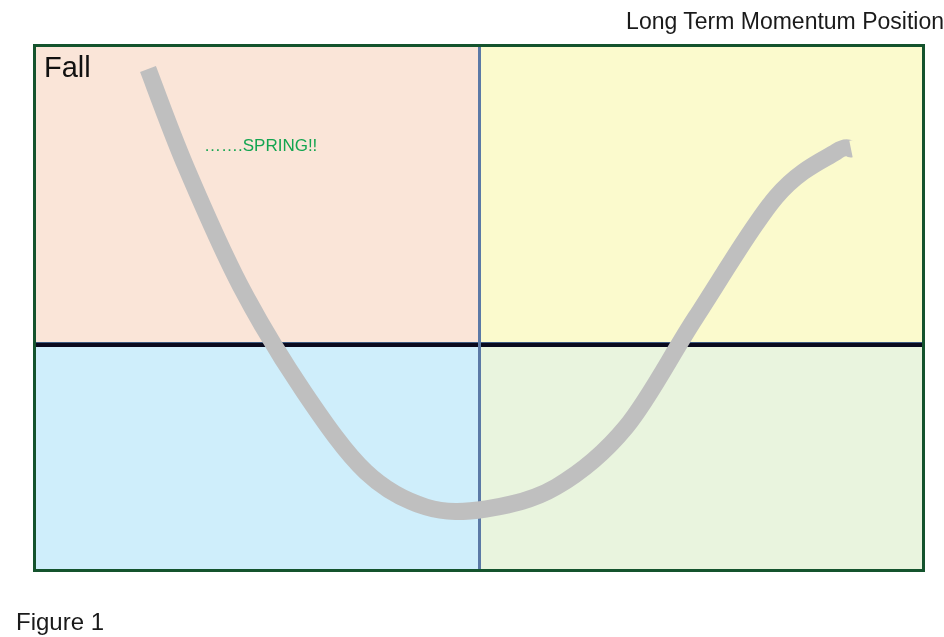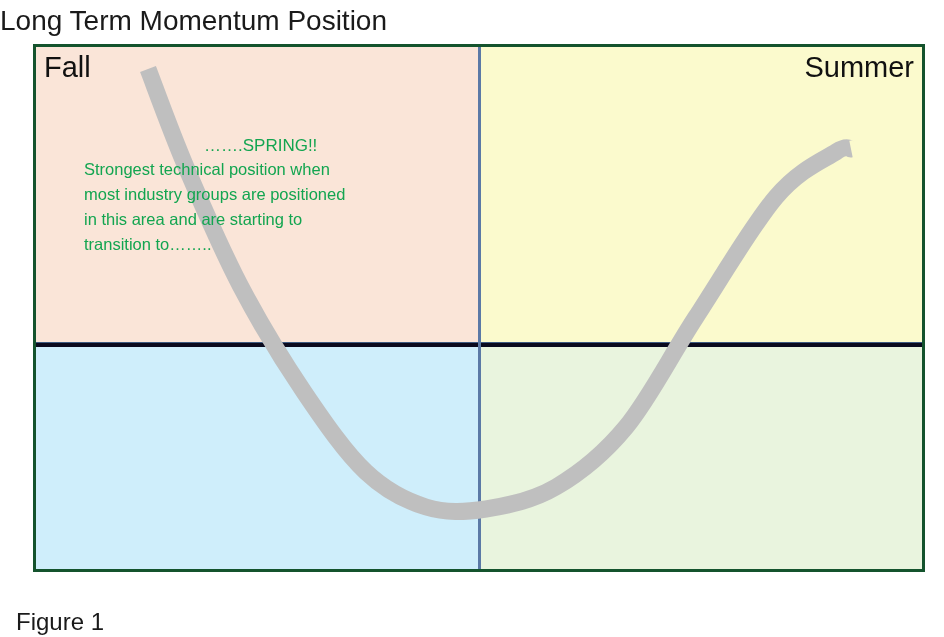--- a/index.html
+++ b/index.html
@@ -15,22 +15,22 @@
     font-family: "Liberation Sans", sans-serif;
     color: #000000;
   }
 
   
   #chart-title {
     position: absolute;
     left: 0;
     top: 5px;
     width: 944px;
-    text-align: left;
-    font-size: 28px;
+    text-align: right;
+    font-size: 23px;
     line-height: 32px;
     color: #1a1a1a;
     font-family: "Liberation Sans", sans-serif;
     white-space: nowrap;
   }
 
   
   #quadrant-frame {
     position: absolute;
     left: 33px;
@@ -161,22 +161,20 @@
 
   <div id="divider-horizontal"></div>
   <div id="divider-vertical"></div>
 
   <svg id="momentum-curve" viewBox="0 0 892 528" preserveAspectRatio="none">
     <path id="curve-path" fill="none" stroke="#bfbfbf" stroke-width="17" stroke-linecap="butt" stroke-linejoin="round" d="M 112 22 C 118.33 38.33, 134.50 83.67, 150 120 C 165.50 156.33, 185.33 202.50, 205 240 C 224.67 277.50, 247.17 314.17, 268 345 C 288.83 375.83, 309.67 405.83, 330 425 C 350.33 444.17, 370.00 453.83, 390 460 C 410.00 466.17, 428.33 465.33, 450 462 C 471.67 458.67, 496.67 453.67, 520 440 C 543.33 426.33, 566.67 408.33, 590 380 C 613.33 351.67, 635.00 308.33, 660 270 C 685.00 231.67, 716.67 177.50, 740 150 C 763.33 122.50, 787.50 113.00, 800 105 C 812.50 97.00, 812.50 102.50, 815 102"></path>
   </svg>
 
   <div class="season-label" id="label-fall">Fall</div>
 
-  <div class="season-label" id="label-summer">Summer</div>
 
 
 
-  <div id="winter-note" style="color: rgb(19, 165, 80);">Strongest technical position when most industry groups are positioned in this area and are starting to transition to……..</div>
 
   <div id="spring-note" style="color: rgb(19, 165, 80);">…….SPRING!!</div>
 </div>
 
 <div id="figure-caption">Figure 1</div>
 
 </body></html>

